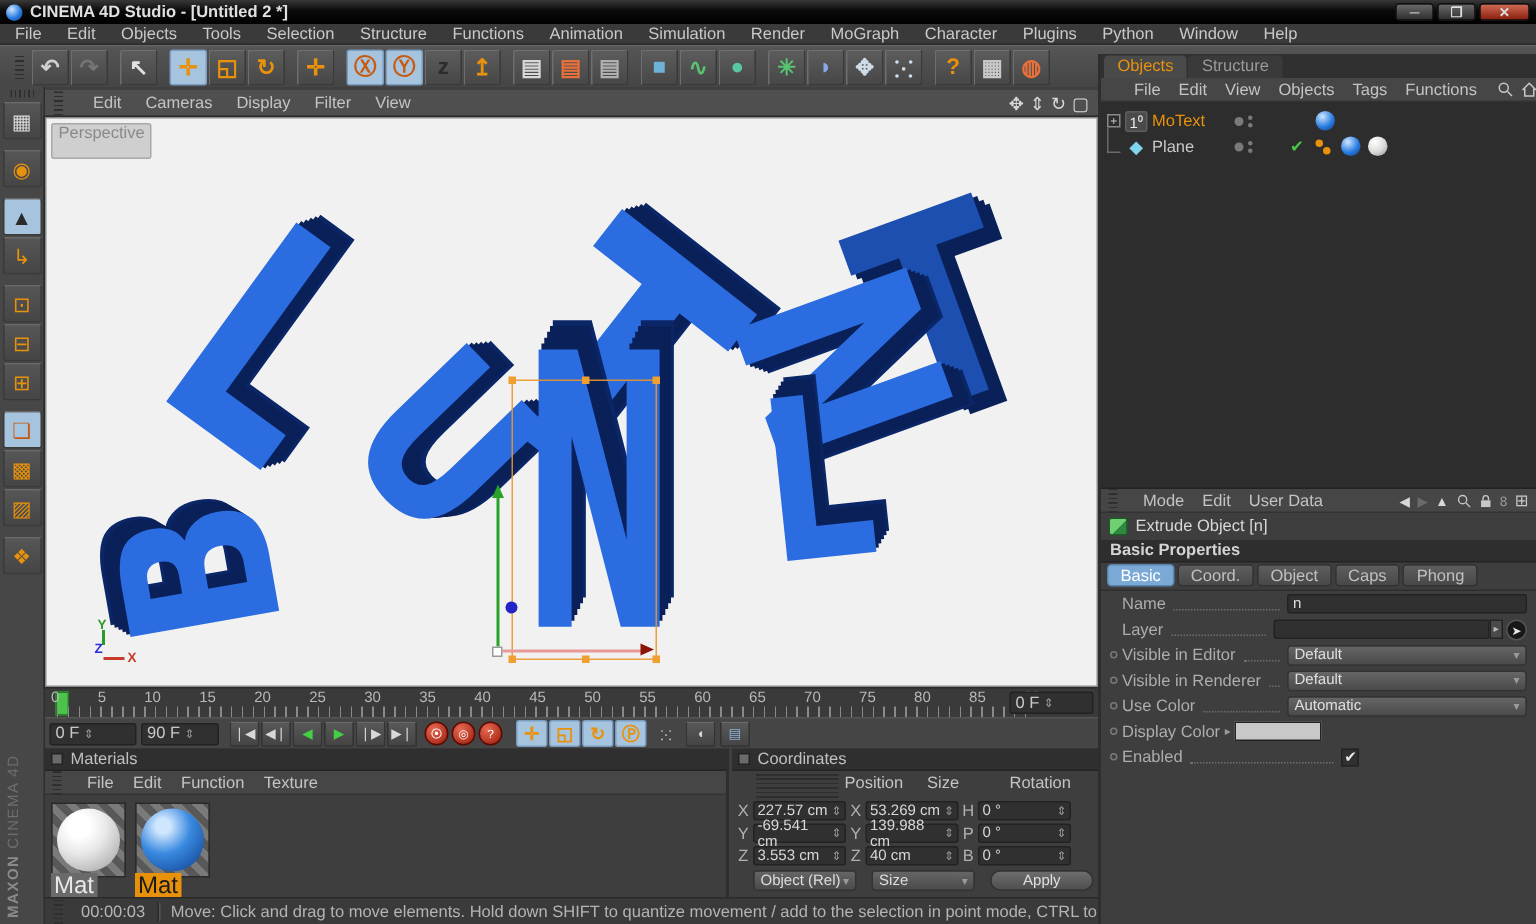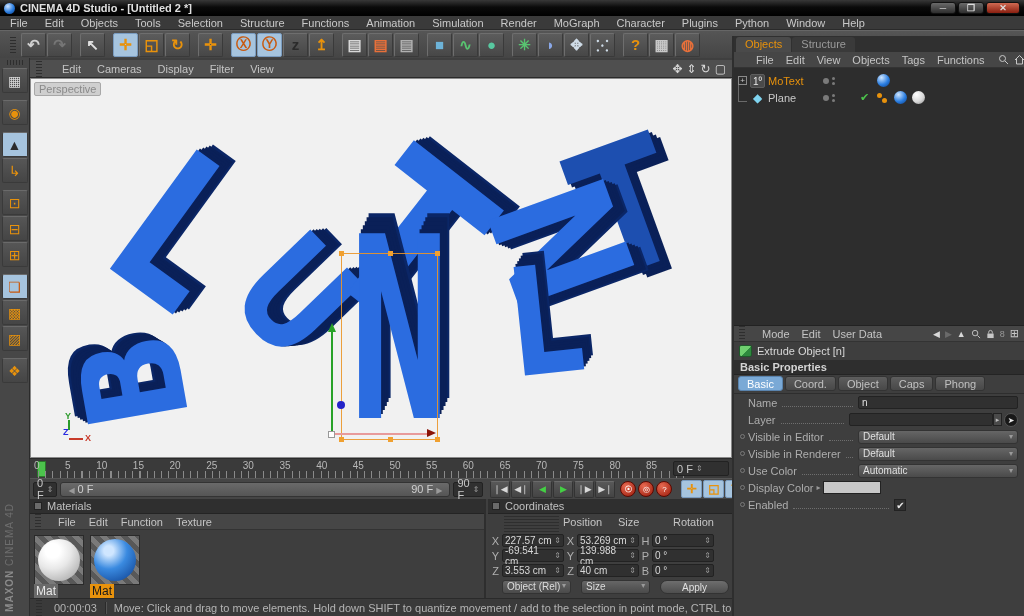--- a/index.html
+++ b/index.html
@@ -24,21 +24,21 @@
   #sidebar .shandle{width:16px;height:5px;background:repeating-linear-gradient(90deg,#2e2e2e 0 1px,transparent 1px 3px);margin-bottom:3px}
   .sbtn{width:26px;height:25px;border:1px solid #3a3a3a;border-top-color:#6a6a6a;background:linear-gradient(#565656,#454545);display:flex;align-items:center;justify-content:center;font-size:14px;border-radius:2px;margin-bottom:1px}
   .sbtn.active{background:#a6c4de}
   .sbtn.gap{margin-top:6px}
   #brand{position:absolute;left:4px;bottom:4px;writing-mode:vertical-rl;transform:rotate(180deg);color:#8a8a8a;font-weight:bold;letter-spacing:1px;font-size:10px;line-height:11px}
   #brand .b2{color:#6e6e6e;font-weight:normal}
   
   #vp-menu{position:absolute;left:30px;top:60px;width:702px;height:18px;background:#4f4f4f;border-bottom:1px solid #3a3a3a;display:flex;align-items:center;gap:16px;padding:0 6px;color:#c4c4c4}
   #vp-menu .nav{margin-left:auto;display:flex;gap:4px;font-size:12px;color:#d8d8d8}
   #canvas{position:absolute;left:30px;top:78px;width:702px;height:380px;background:#f1f1f1;border:1px solid #8a8a8a;outline:1px solid #2a2a2a;overflow:hidden}
-  #persp-label{position:absolute;left:3px;top:3px;background:#cfcfcf;border:1px solid #a8a8a8;border-radius:2px;color:#8a8a8a;padding:0 4px;height:14px;line-height:12px}
+  #persp-label{position:absolute;left:3px;top:3px;background:#cfcfcf;border:1px solid #a8a8a8;border-radius:2px;color:#8a8a8a;padding:0 4px;height:24px;line-height:12px}
   .letter{position:absolute;font-family:"DejaVu Sans",sans-serif;font-weight:bold;color:#2b6ce0;line-height:1;
     text-shadow:2px -2px 0 #0a2058,4px -4px 0 #0a2058,6px -6px 0 #0a2058,8px -8px 0 #0a2058,10px -10px 0 #0b2666}
   .letter.dark{color:#1d4fb0;text-shadow:3px 3px 0 #0a2058,6px 6px 0 #0a2058,9px 9px 0 #0a2058}
   #sel-box{position:absolute;left:310px;top:174px;width:97px;height:187px;border:1px solid rgba(235,150,40,.9)}
   #sel-box i{position:absolute;width:5px;height:5px;background:#f0a030}
   
   .gz{position:absolute}
   #gz-y{left:300px;top:252px;width:2px;height:103px;background:#28a228}
   #gz-y-head{left:297px;top:244px;border-left:4px solid transparent;border-right:4px solid transparent;border-bottom:9px solid #28a228}
   #gz-x{left:302px;top:354px;width:96px;height:2px;background:#e89a9a}
@@ -66,29 +66,29 @@
   .panel-title{height:15px;background:#2f2f2f;display:flex;align-items:center;gap:5px;padding:0 4px;color:#c0c0c0;border-bottom:1px solid #242424}
   .ptick{width:8px;height:8px;background:#6a6a6a;border:1px solid #222}
   .pmenu{height:16px;background:#464646;display:flex;align-items:center;gap:13px;padding:0 5px;color:#c4c4c4;border-bottom:1px solid #333}
   #materials{position:absolute;left:30px;top:499px;width:456px;height:99px;background:#3e3e3e;border-right:2px solid #2e2e2e}
   #mat-list{display:flex;gap:6px;padding:5px 4px}
   .mat{width:50px;height:62px}
   .mat .thumb{width:50px;height:50px;background:repeating-linear-gradient(45deg,#7a7a7a 0 5px,#585858 5px 10px);border:1px solid #2a2a2a;display:flex;align-items:center;justify-content:center}
   .mat .ball{width:42px;height:42px;border-radius:50%}
   .mat.white .ball{background:radial-gradient(circle at 35% 28%,#fff 0 18%,#e8e8e8 45%,#9a9a9a)}
   .mat.blue .ball{background:radial-gradient(circle at 35% 28%,#cfe6ff 0 12%,#3a8ae0 45%,#0a3a8a)}
-  .mat .mlabel{height:12px;background:#6a6a6a;color:#e8e8e8;font-size:12px;padding:0 2px;line-height:12px}
+  .mat .mlabel{height:12px;background:#6a6a6a;color:#e8e8e8;font-size:16px;padding:0 2px;line-height:12px}
   .mat.selected .mlabel{background:#e8920c;color:#1a1a1a}
   #coords{position:absolute;left:488px;top:499px;width:244px;height:99px;background:#3e3e3e}
   #coord-head{display:flex;color:#c4c4c4;padding:2px 4px 1px 16px}
   #coord-head span{width:78px}
   .crow{display:flex;align-items:center;gap:2px;padding:1px 3px}
   .crow .axl{width:9px;color:#b0b0b0;text-align:center}
   .cfield{width:62px;height:13px;background:#303030;border:1px solid #222;border-radius:2px;color:#d8d8d8;font-size:10px;padding:0 2px;display:flex;justify-content:space-between;align-items:center}
-  .cdrop{height:14px;background:linear-gradient(#666,#4a4a4a);border:1px solid #333;border-radius:3px;color:#ddd;font-size:10px;display:flex;align-items:flex-start;justify-content:space-between;padding:0 4px}
+  .cdrop{height:14px;background:linear-gradient(#666,#4a4a4a);border:1px solid #333;border-radius:3px;color:#ddd;font-size:10px;display:flex;align-items:center;justify-content:space-between;padding:0 4px}
   #apply-btn{height:14px;background:linear-gradient(#6e6e6e,#4e4e4e);border:1px solid #333;border-radius:7px;color:#e0e0e0;font-size:10px;display:flex;align-items:center;justify-content:center}
   
   #statusbar{position:absolute;left:30px;top:598px;width:994px;height:18px;background:#3a3a3a;border-top:1px solid #2a2a2a;display:flex;align-items:center;gap:8px;padding:0 6px;color:#b4b4b4}
   #statusbar .sep{width:1px;height:12px;background:#2a2a2a;box-shadow:1px 0 0 #555}
   
   #rightpanel{position:absolute;left:732px;top:36px;width:292px;height:580px;background:#3e3e3e;border-left:2px solid #2e2e2e}
   #om-tabs{height:16px;background:#303030;display:flex;align-items:flex-end;gap:1px;padding:1px 2px 0}
   .omtab{height:15px;padding:0 9px;background:#3a3a3a;color:#9a9a9a;border-radius:3px 3px 0 0;line-height:15px}
   .omtab.active{background:#4a4a4a;color:#e8920c}
   #om-menu .icons,#attr-menu .icons{margin-left:auto;display:flex;align-items:center;gap:5px}
@@ -294,24 +294,20 @@
     <span>0 F</span>
       <span class="stepper">⇕</span>
   </span>
 </div>
 
 <div id="transport">
   <span class="framebox" style="width:58px">
     <span>0 F</span>
       <span class="stepper">⇕</span>
   </span>
-  <span id="range-bar">
-    <span><span class="arrow-r">◀</span><span>0 F</span></span>
-    <span><span>90 F</span><span class="arrow-r">▶</span></span>
-  </span>
   <span class="framebox" style="width:52px">
     <span>90 F</span>
       <span class="stepper">⇕</span>
   </span>
   <span style="display:flex;gap:1px;margin-left:4px">
 
   <span class="pbtn">❘◀</span>
       <span class="pbtn">◀❘</span>
       <span class="pbtn green" style="color: rgb(68, 208, 68);">◀</span>
       <span class="pbtn green" style="color: rgb(68, 208, 68);">▶</span>

